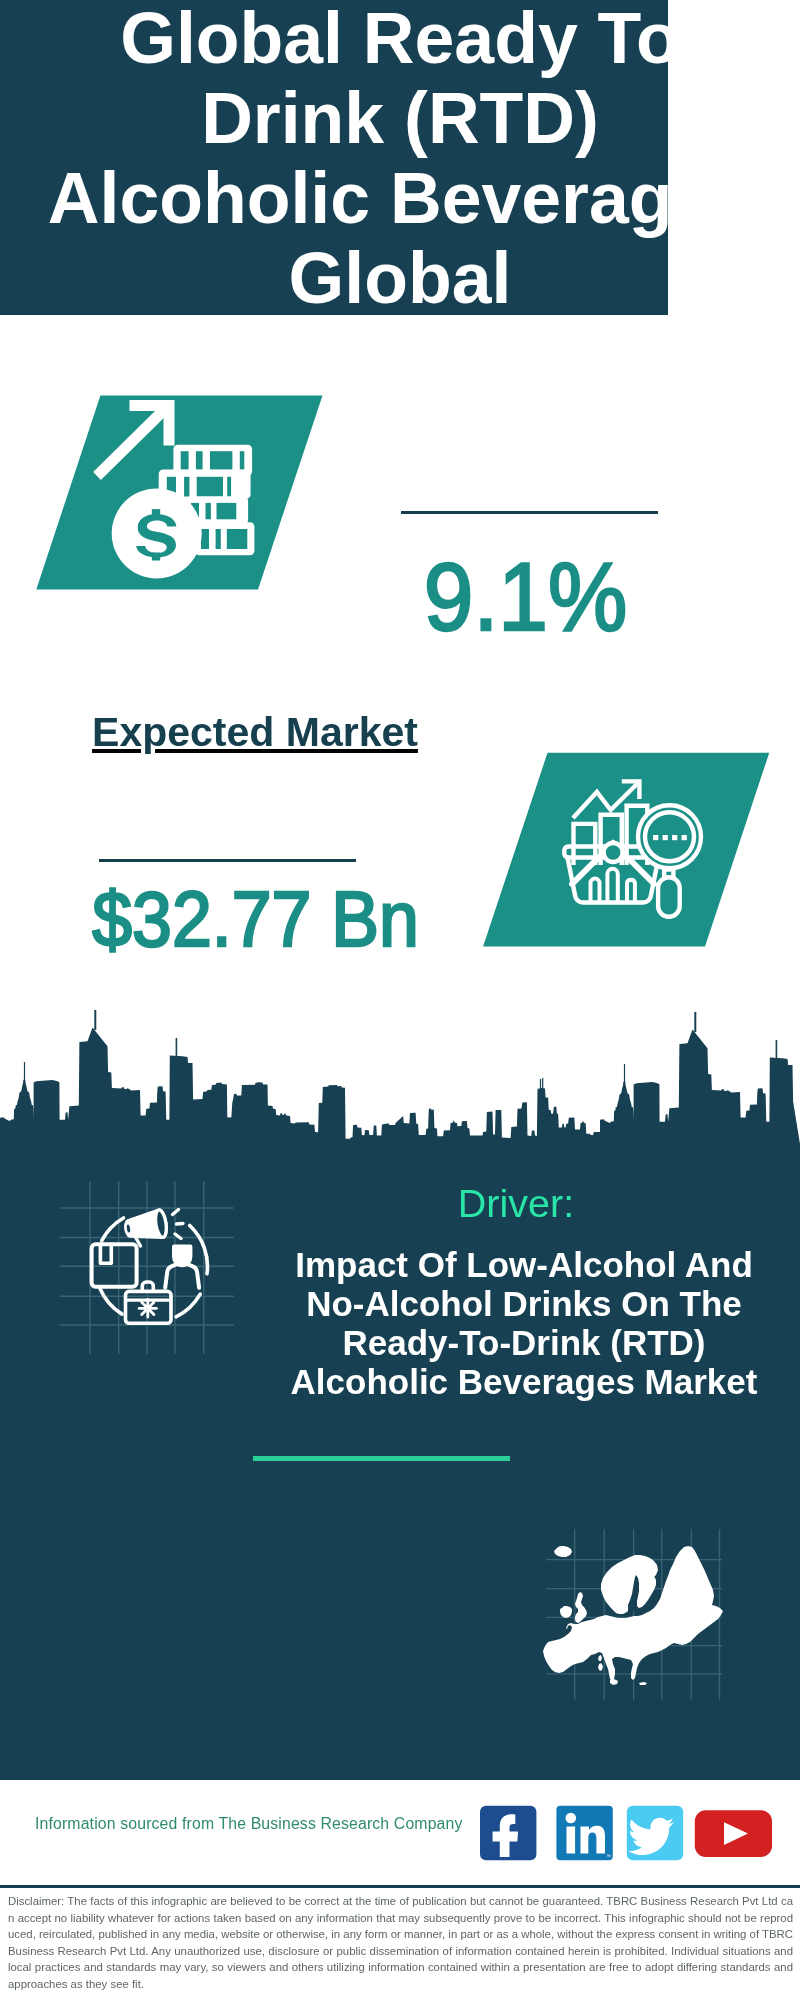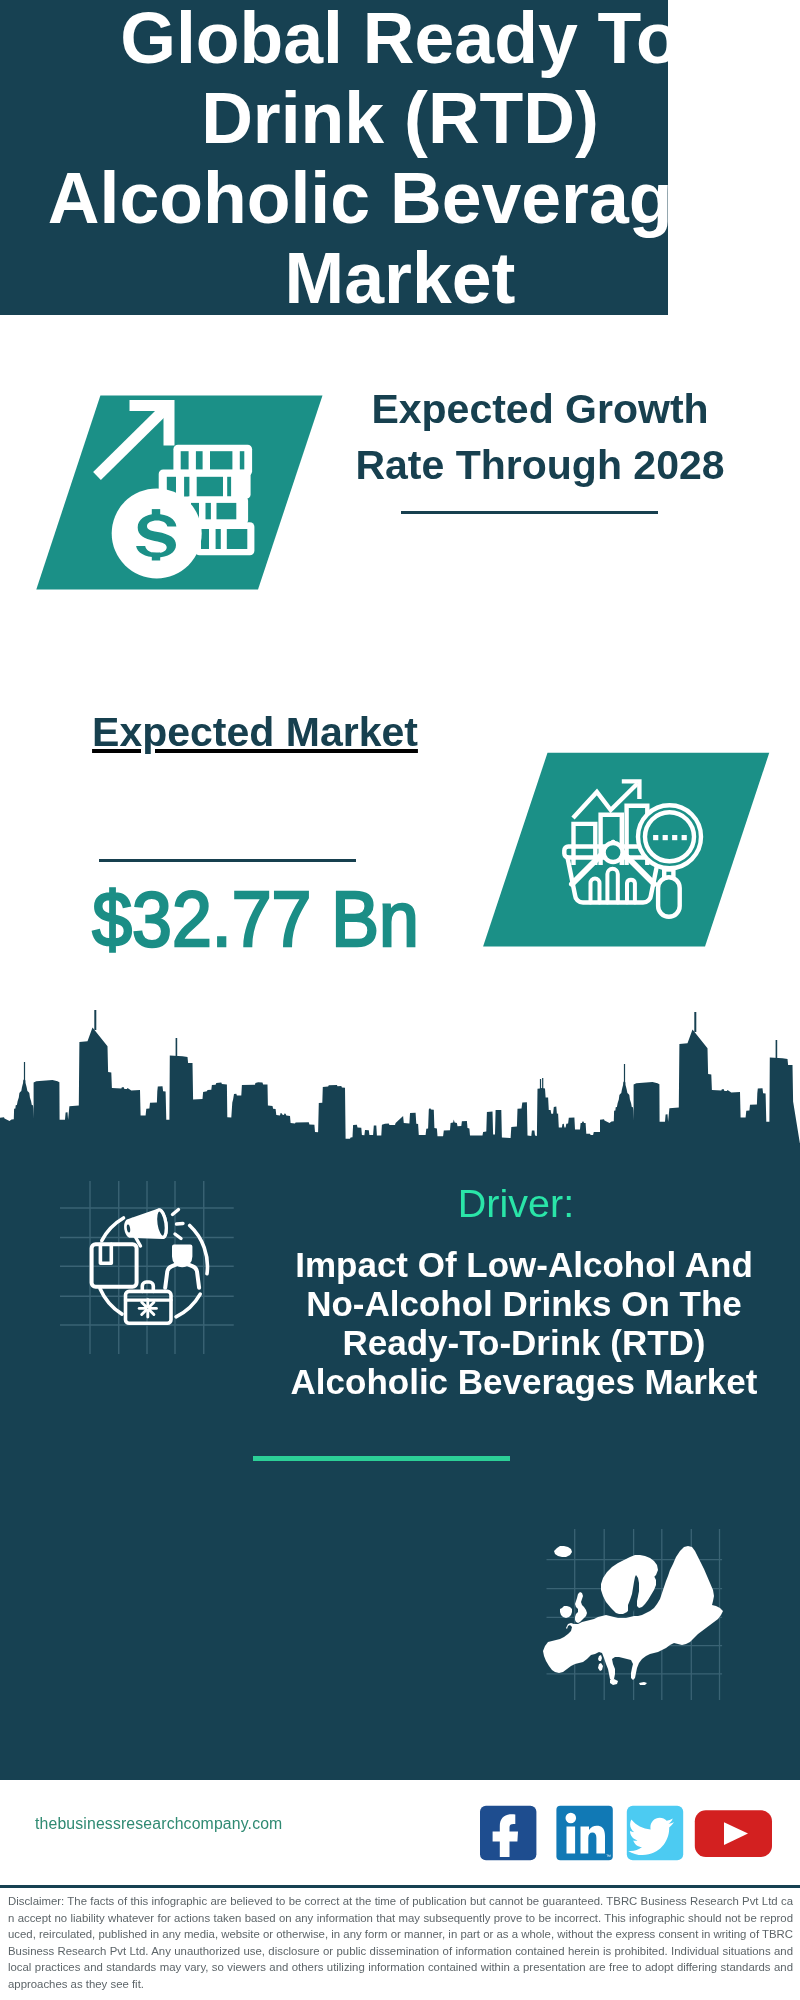--- a/index.html
+++ b/index.html
@@ -37,21 +37,21 @@
 </head>
 <body>
 
 <div class="page">
 
   <div class="header">
     <div class="header-title">
       <span>Global Ready To</span>
       <span>Drink (RTD)</span>
       <span>Alcoholic Beverages</span>
-      <span>Market</span>
+      <span>Global</span>
     </div>
   </div>
 
   <div style="position:absolute;left:30px;top:390px;width:300px;height:205px;">
     <svg viewBox="0 0 300 205" width="300" height="205">
       <polygon points="70.4,5.5 292.5,5.5 228,199.4 6.3,199.4" fill="#1b9087"></polygon>
       <g fill="none" stroke="#fff" stroke-width="11">
         <path d="M 67 86 L 136.5 17.5"></path>
         <path d="M 99.5 15.5 L 139 15.5 L 139 55.5"></path>
       </g>
@@ -110,27 +110,22 @@
                  C 138.1 167.4 146.0 162.4 146.0 155.0
                  C 146.0 147.9 139.6 144.2 127.8 142.1
                  C 119.8 140.7 117.0 139.2 117.0 136.2
                  C 117.0 132.8 121.3 130.5 126.9 130.5
                  C 132.7 130.5 136.5 132.8 137.4 136.5
                  L 146.4 136.5
                  C 145.6 129.1 138.0 124.0 126.0 124.0 Z"></path>
       </g>
     </svg>
   </div>
-  <div style="position:absolute;left:320px;top:381px;width:440px;">
-    <div class="stat-label">
-      <div>Expected Growth</div>
-      <div>Rate Through 2028</div>
-    </div>
-  </div>
   <div class="stat-rule" style="position:absolute;left:401px;top:511px;width:257px;"></div>
+  <div class="stat-value" style="position:absolute;left:306px;top:547px;width:440px;font-size:97px;line-height:99px;"><span style="transform:scaleX(0.92)">9.1%</span></div>
 
   <div style="position:absolute;left:35px;top:704px;width:440px;text-decoration:underline;">
     <div class="stat-label">
       <div>Expected Market</div>
     </div>
   </div>
   <div class="stat-rule" style="position:absolute;left:99px;top:859px;width:257px;"></div>
   <div class="stat-value" style="position:absolute;left:36px;top:880px;width:440px;font-size:77px;line-height:78px;"><span style="transform:scaleX(0.93)">$32.77 Bn</span></div>
   <div style="position:absolute;left:470px;top:745px;width:310px;height:210px;">
     <svg viewBox="0 0 310 210" width="310" height="210">
@@ -267,21 +262,21 @@
       <line x1="11.5" y1="153.8" x2="187.1" y2="153.8"></line>
     </g>
     <g>
       <path fill="#fff" d="M 31.0 108.0 L 33.0 104.0 L 36.0 103.0 L 39.0 104.0 L 43.0 104.0 L 47.0 102.0 L 51.0 101.0 L 55.0 100.0 L 59.0 99.0 L 63.0 97.0 L 67.0 96.0 L 71.0 95.0 L 75.0 96.0 L 79.0 97.0 L 83.0 98.0 L 87.0 98.0 L 91.0 98.0 L 95.0 97.0 L 99.0 96.0 L 103.0 96.0 L 107.0 95.0 L 111.0 93.0 L 115.0 91.0 L 119.0 88.0 L 122.0 84.0 L 125.0 79.0 L 127.0 73.0 L 129.0 67.0 L 131.0 61.0 L 133.0 56.0 L 135.0 50.0 L 138.0 44.0 L 141.0 37.0 L 145.0 31.0 L 149.0 27.0 L 153.0 26.0 L 157.0 27.0 L 160.0 31.0 L 163.0 37.0 L 166.0 43.0 L 169.0 49.0 L 172.0 56.0 L 175.0 63.0 L 178.0 70.0 L 179.0 76.0 L 178.0 81.0 L 177.0 85.0 L 181.0 86.0 L 185.0 88.0 L 188.0 91.0 L 186.0 95.0 L 183.0 99.0 L 179.0 102.0 L 175.0 105.0 L 171.0 108.0 L 167.0 111.0 L 163.0 114.0 L 159.0 118.0 L 155.0 122.0 L 151.0 124.0 L 147.0 125.0 L 143.0 124.0 L 139.0 123.0 L 135.0 125.0 L 131.0 128.0 L 127.0 130.0 L 123.0 132.0 L 119.0 133.0 L 115.0 134.0 L 111.0 136.0 L 107.0 139.0 L 104.0 143.0 L 102.0 148.0 L 101.0 153.0 L 100.0 158.0 L 98.0 160.0 L 96.0 158.0 L 96.0 153.0 L 97.0 148.0 L 98.0 144.0 L 96.0 140.0 L 92.0 139.0 L 88.0 138.0 L 84.0 137.0 L 80.0 137.0 L 77.0 139.0 L 78.0 144.0 L 80.0 149.0 L 80.0 154.0 L 79.0 159.0 L 77.0 161.0 L 75.0 159.0 L 74.0 154.0 L 73.0 149.0 L 71.0 144.0 L 69.0 138.0 L 67.0 133.0 L 64.0 132.0 L 60.0 134.0 L 56.0 135.0 L 52.0 139.0 L 48.0 142.0 L 44.0 143.0 L 40.0 144.0 L 36.0 146.0 L 32.0 149.0 L 28.0 152.0 L 24.0 153.0 L 20.0 152.0 L 17.0 150.0 L 14.0 146.0 L 11.0 141.0 L 9.0 136.0 L 8.0 131.0 L 10.0 126.0 L 13.0 122.0 L 17.0 121.0 L 21.0 120.0 L 25.0 119.0 L 29.0 117.0 L 33.0 114.0 L 36.0 111.0 L 37.0 107.0 L 35.0 105.0 L 33.0 106.0 L 32.0 109.0 Z M 81.0 93.0 L 76.0 88.0 L 71.0 82.0 L 68.0 76.0 L 66.0 70.0 L 66.0 64.0 L 68.0 58.0 L 72.0 52.0 L 77.0 47.0 L 83.0 43.0 L 89.0 40.0 L 95.0 37.0 L 100.0 35.0 L 105.0 35.0 L 110.0 36.0 L 115.0 38.0 L 119.0 41.0 L 122.0 45.0 L 123.0 50.0 L 121.0 55.0 L 118.0 58.0 L 114.0 60.0 L 110.0 61.0 L 106.0 62.0 L 103.0 64.0 L 101.0 68.0 L 99.0 73.0 L 98.0 78.0 L 97.0 83.0 L 95.0 88.0 L 92.0 92.0 L 88.0 94.0 L 84.0 94.0 Z M 101.0 54.0 L 105.0 52.0 L 110.0 52.0 L 115.0 53.0 L 119.0 56.0 L 121.0 60.0 L 121.0 65.0 L 119.0 70.0 L 116.0 75.0 L 113.0 80.0 L 110.0 84.0 L 107.0 87.0 L 104.0 88.0 L 102.0 86.0 L 102.0 81.0 L 103.0 76.0 L 104.0 71.0 L 104.0 66.0 L 103.0 61.0 L 102.0 57.0 Z"></path>
       <path fill="#174152" d="M 93.0 85.0 L 95.0 80.0 L 97.0 74.0 L 98.0 68.0 L 99.0 62.0 L 100.0 57.0 L 101.0 55.0 L 103.0 58.0 L 104.0 63.0 L 104.0 68.0 L 103.0 73.0 L 102.0 78.0 L 101.0 83.0 L 100.0 88.0 L 98.0 92.0 L 95.0 93.0 L 93.0 91.0 Z"></path>
       <path fill="#fff" d="M 43 74 L 45 72 L 47 73 L 48 76 L 47 79 L 46 82 L 47 85 L 49 87 L 51 90 L 52 93 L 51 96 L 49 98 L 47 100 L 45 102 L 43 103 L 41 102 L 40 100 L 40 97 L 41 94 L 43 92 L 43 89 L 41 87 L 40 84 L 41 81 L 42 78 Z M 27 88 L 29 86 L 32 86 L 35 87 L 37 89 L 37 92 L 36 95 L 34 97 L 31 98 L 28 97 L 26 95 L 25 92 L 25 89 Z M 22 28 L 25 26 L 29 26 L 33 27 L 36 29 L 37 32 L 35 35 L 31 37 L 27 37 L 23 36 L 20 34 L 19 31 Z M 75 160 L 79 159 L 83 161 L 82 164 L 78 165 L 75 163 Z M 64 144 L 66 143 L 68 146 L 67 150 L 65 151 L 63 148 Z M 64 136 L 66 135 L 67 138 L 66 141 L 64 141 L 63 139 Z M 104 163 L 109 162 L 112 163 L 110 165 L 105 165 Z"></path>
     </g>
   </svg>
 
   <div style="position:absolute;left:35px;top:1814px;">
-    <div class="src-text">thebusinessresearchcompany.com</div>
+    <div class="src-text">Information sourced from The Business Research Company</div>
   </div>
   <svg style="position:absolute;left:470px;top:1795px;width:320px;height:80px;" viewBox="470 1795 320 80">
     <g>
       <rect x="480" y="1805.8" width="56.4" height="54.4" rx="6" fill="#1e4d8f"></rect>
       <path d="M 515.3 1824.0 L 515.3 1814.6 C 505.5 1813.0 499.8 1817.6 499.8 1826.1 L 499.8 1831.6
                L 492.6 1831.6 L 492.6 1841.5 L 499.8 1841.5 L 499.8 1857.0 L 509.5 1857.0 L 509.5 1841.5
                L 517.4 1841.5 L 518.0 1831.6 L 509.5 1831.6 L 509.5 1827.4 C 509.5 1824.6 510.9 1823.6 515.3 1824.0 Z" fill="#fff"></path>
     </g>
     <g>
       <rect x="556.4" y="1805.8" width="56.4" height="54.4" rx="4" fill="#1179b5"></rect>

